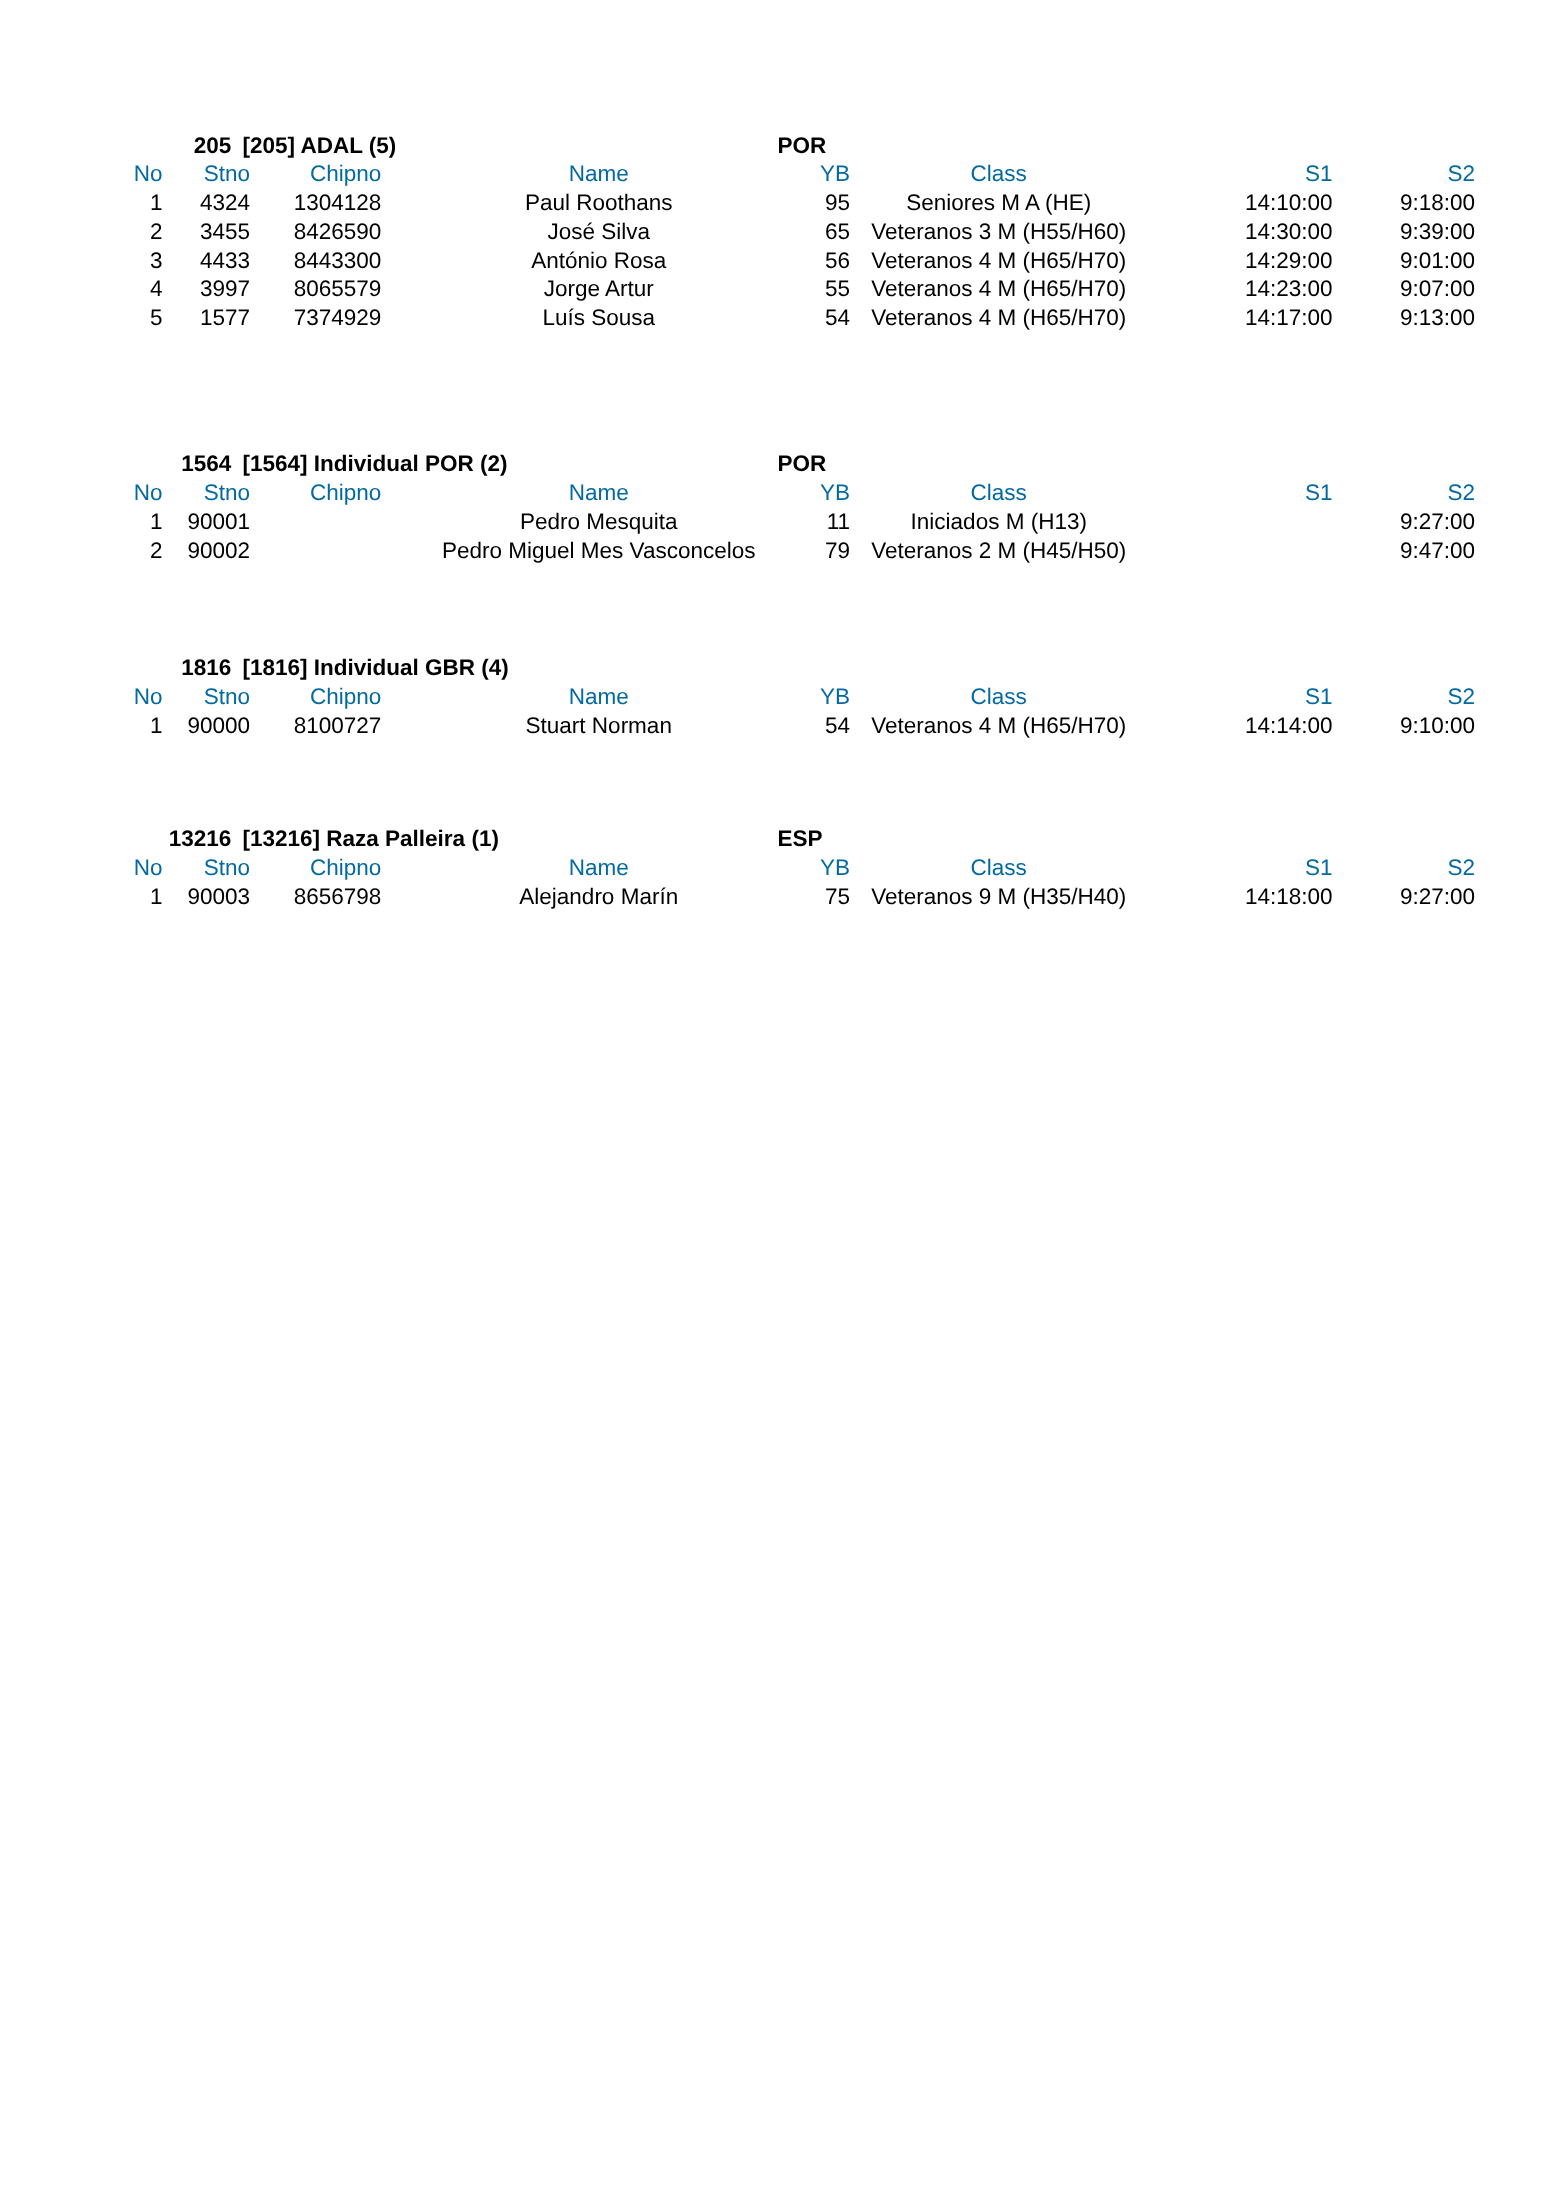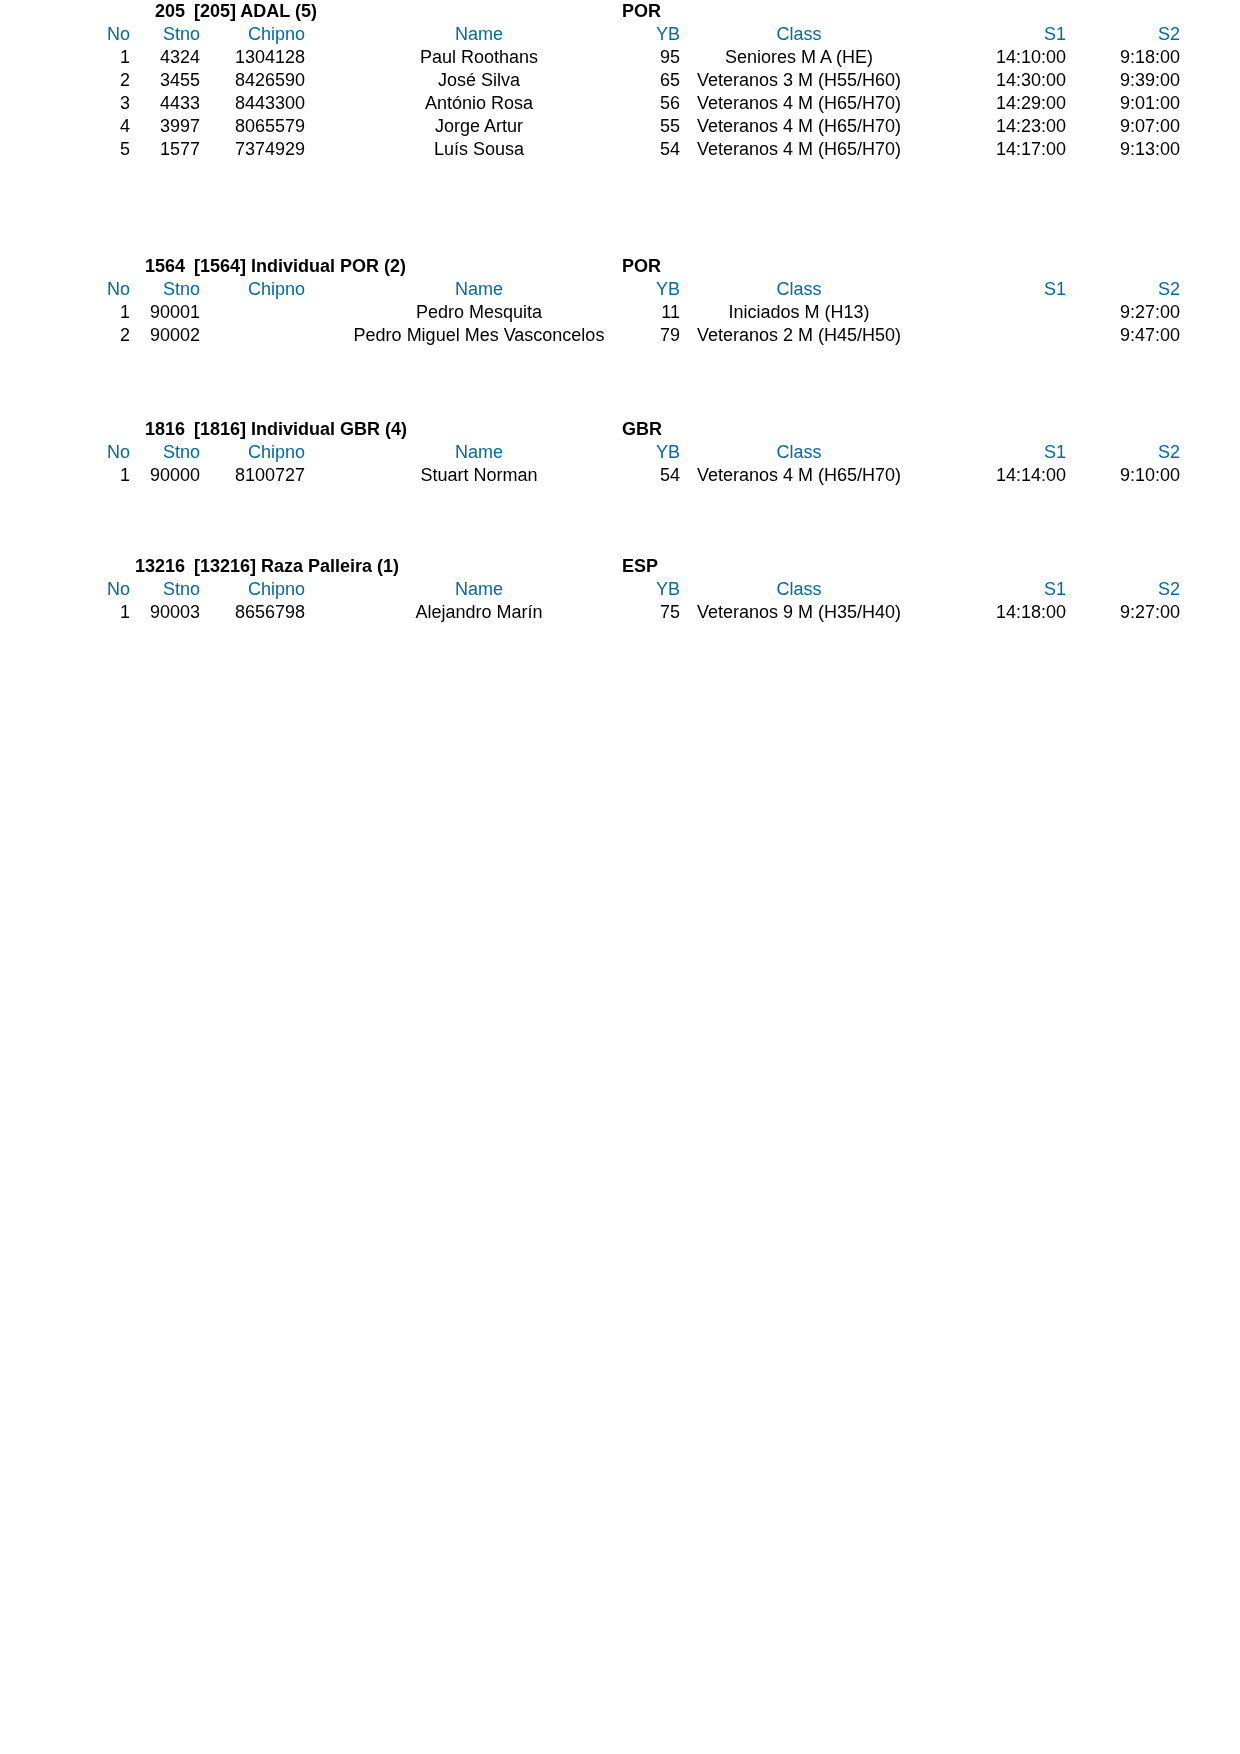--- a/index.html
+++ b/index.html
@@ -9,20 +9,21 @@
   }
   .page {
     position: relative;
     width: 1240px;
     height: 1754px;
     background: #ffffff;
     font-family: "Liberation Sans", sans-serif;
     font-size: 18px;
     color: #000000;
     box-sizing: border-box;
+    padding-top: 105px;
     overflow: hidden;
   }
   .club { display: block; }
   .club.s0 { margin-bottom: 94px; }
   .club.s1 { margin-bottom: 71px; }
   .club.s2 { margin-bottom: 68px; }
 
   .row {
     display: grid;
     grid-template-columns: 130px 70px 105px 340px 35px 230px 156px 114px;
@@ -156,21 +157,20 @@
       <span class="c la">Veteranos 2 M (H45/H50)</span>
       <span class="c ra"></span>
       <span class="c ra">9:47:00</span>
     </div>
   </section>
 
   <section class="club s2">
     <div class="title-row">
       <span class="title-num">1816</span>
       <span class="title-label">[1816] Individual GBR (4)</span>
-      <span class="country">GBR</span>
     </div>
     <div class="row header-row">
       <span class="c ra">No</span>
       <span class="c ra">Stno</span>
       <span class="c ra">Chipno</span>
       <span class="c la">Name</span>
       <span class="c ra">YB</span>
       <span class="c la">Class</span>
       <span class="c ra">S1</span>
       <span class="c ra">S2</span>

